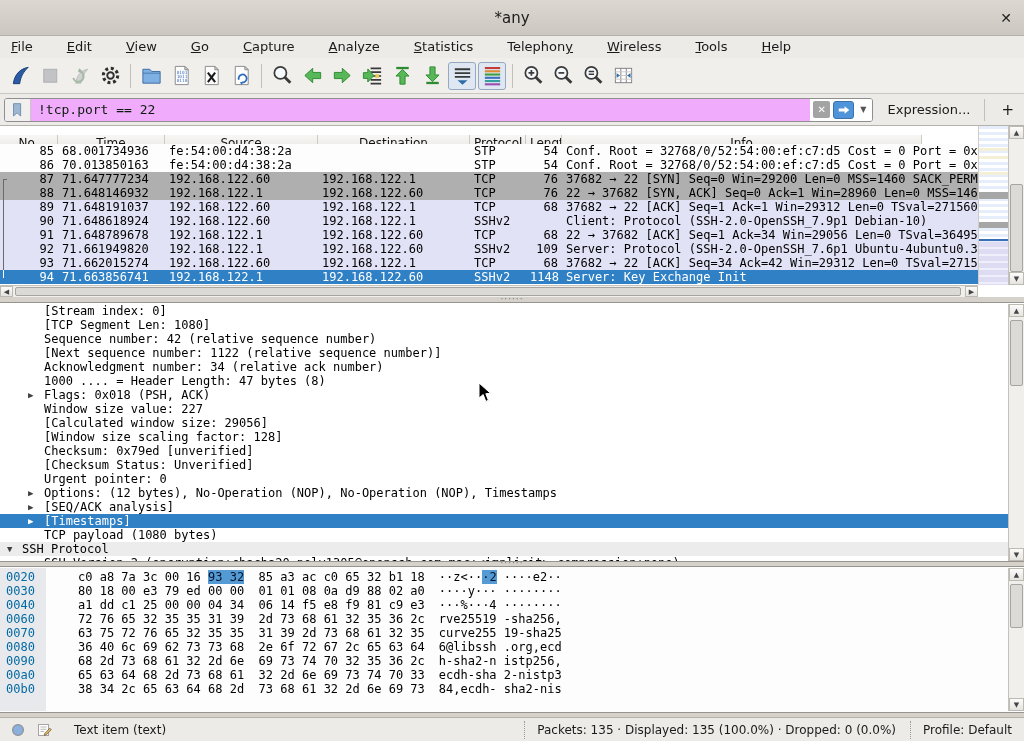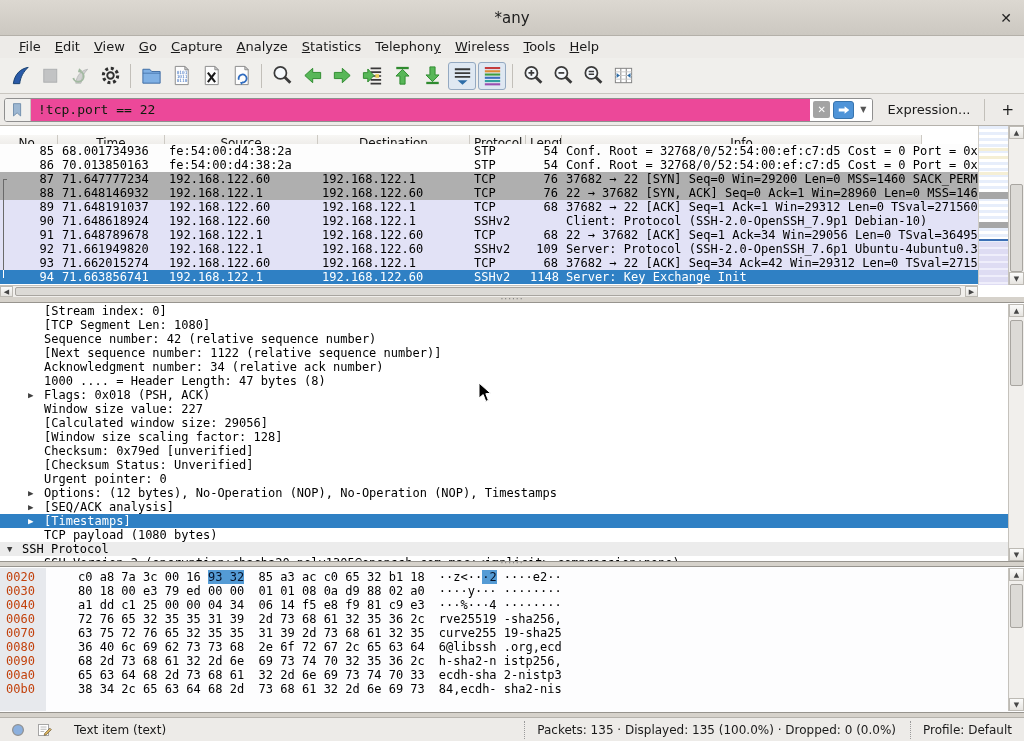--- a/index.html
+++ b/index.html
@@ -9,21 +9,21 @@
 
   
   .titlebar { position:absolute; top:0; left:0; right:0; height:36px;
     background:linear-gradient(#dcd8d1,#ccc8c1); border-bottom:1px solid #b4b0a9; }
   .title { position:absolute; left:0; right:0; top:0; line-height:36px; text-align:center;
     font-size:15px; color:#1c1c1c; }
   .closebtn { position:absolute; right:12px; top:0; line-height:36px; font-size:14px; color:#222; cursor:default; }
 
   
   .menubar { position:absolute; top:36px; left:0; right:0; height:22px; background:#edebe8;
-    display:flex; align-items:center; padding-left:12px; font-size:13px; color:#1a1a1a; }
+    display:flex; align-items:center; padding-left:4px; font-size:13px; color:#1a1a1a;gap:20px; }
   .menu-item { padding:0 7px; line-height:22px; }
   .menu-item u { text-decoration:underline; }
 
   
   .toolbar { position:absolute; top:58px; left:0; right:0; height:36px; background:#f0efec;
     border-bottom:1px solid #c9c6c0; display:flex; align-items:center; padding-left:6px; }
   .tbtn { width:28px; height:28px; border-radius:3px; display:flex; align-items:center;
     justify-content:center; margin-right:2px; border:1px solid transparent; }
   .tbtn svg { width:23px; height:23px; display:block; }
   .tbtn.pressed { background:#dfe8f2; border:1px solid #94a9c1; }
@@ -31,21 +31,21 @@
   .tsep { width:1px; height:24px; background:#c2bfb9; margin:0 6px 0 4px; }
 
   
   .filterbar { position:absolute; top:94px; left:0; right:0; height:32px; background:#edebe8;
     border-bottom:1px solid #b5b2ac; display:flex; align-items:center; padding:0 4px; }
   .fwrap { display:flex; align-items:center; height:24px; width:886px; background:#fff;
     border:1px solid #8f8f8f; border-radius:3px; overflow:hidden; }
   .fbook { width:26px; height:100%; display:flex; align-items:center; justify-content:center;
     background:#f1f0ee; border-right:1px solid #c9c6c0; }
   .fbook svg { width:18px; height:18px; }
-  .ftext { flex:1; height:100%; background:#ec4899; display:flex; align-items:center; padding:0 7px;
+  .ftext { flex:1; height:100%; background:#f0abfc; display:flex; align-items:center; padding:0 7px;
     font-family:"DejaVu Sans Mono","Liberation Mono",monospace; font-size:13px; color:#0c1c0c; }
   .fbtns { display:flex; align-items:center; height:100%; background:#fff; padding:0 3px; }
   .fclear { width:17px; height:17px; background:#a3a3a3; border-radius:2px; color:#fff;
     font-size:10px; line-height:17px; text-align:center; margin-right:3px; }
   .fapply { width:21px; height:18px; background:#4f94d8; border:1px solid #3874ad; border-radius:3px;
     display:flex; align-items:center; justify-content:center; margin-right:3px; }
   .fapply svg { width:14px; height:12px; }
   .fcaret { font-size:8px; color:#555; padding:0 3px; }
   .fexpr { margin-left:14px; font-size:13px; color:#1a1a1a; }
   .fsep  { width:1px; height:22px; background:#c2bfb9; margin:0 10px 0 14px; }
@@ -104,21 +104,21 @@
   .drow.shade { background:#ececec; }
   .dscroll { position:absolute; top:1px; right:0; width:16px; bottom:0; background:#f1efec; border-left:1px solid #c5c2bc; }
 
   
   .bytes { position:absolute; top:566px; left:0; width:1024px; height:147px; background:#fdfdfe;
     border-top:1px solid #97948e; border-bottom:1px solid #97948e; }
   .offstrip { position:absolute; left:0; top:1px; bottom:1px; width:46px; background:#e7e9ed; }
   .hrows { position:absolute; left:0; top:3px; right:16px; bottom:0; overflow:hidden;
     font-family:"DejaVu Sans Mono","Liberation Mono",monospace; font-size:12px; color:#000; }
   .hrow { display:flex; height:14px; line-height:14px; }
-  .hoff { width:68px; padding-left:6px; color:#c2410c; flex:none; }
+  .hoff { width:68px; padding-left:6px; color:#0369a1; flex:none; }
   .hhex { margin-left:10px; white-space:pre; flex:none; }
   .hasc { margin-left:14px; white-space:pre; }
   .bsel { background:#549bd5; color:#06132a; }
   .bscroll { position:absolute; top:1px; right:0; width:16px; bottom:1px; background:#f1efec; border-left:1px solid #c5c2bc; }
 
   
   .statusbar { position:absolute; top:717px; left:0; right:0; height:24px; background:#edebe8;
     border-top:1px solid #b5b2ac; display:flex; align-items:center; padding:0 8px; font-size:12px; color:#1a1a1a; }
   .sb-ico { width:19px; height:19px; margin-right:8px; display:flex; align-items:center; justify-content:center; }
   .sb-ico svg { width:18px; height:18px; }

